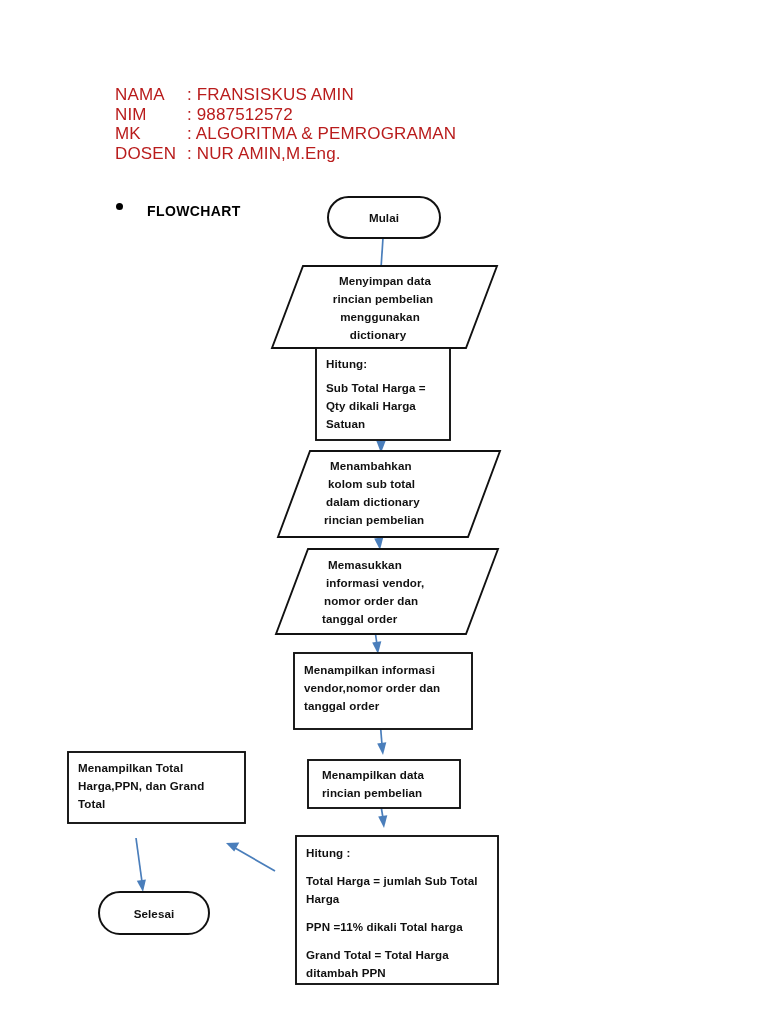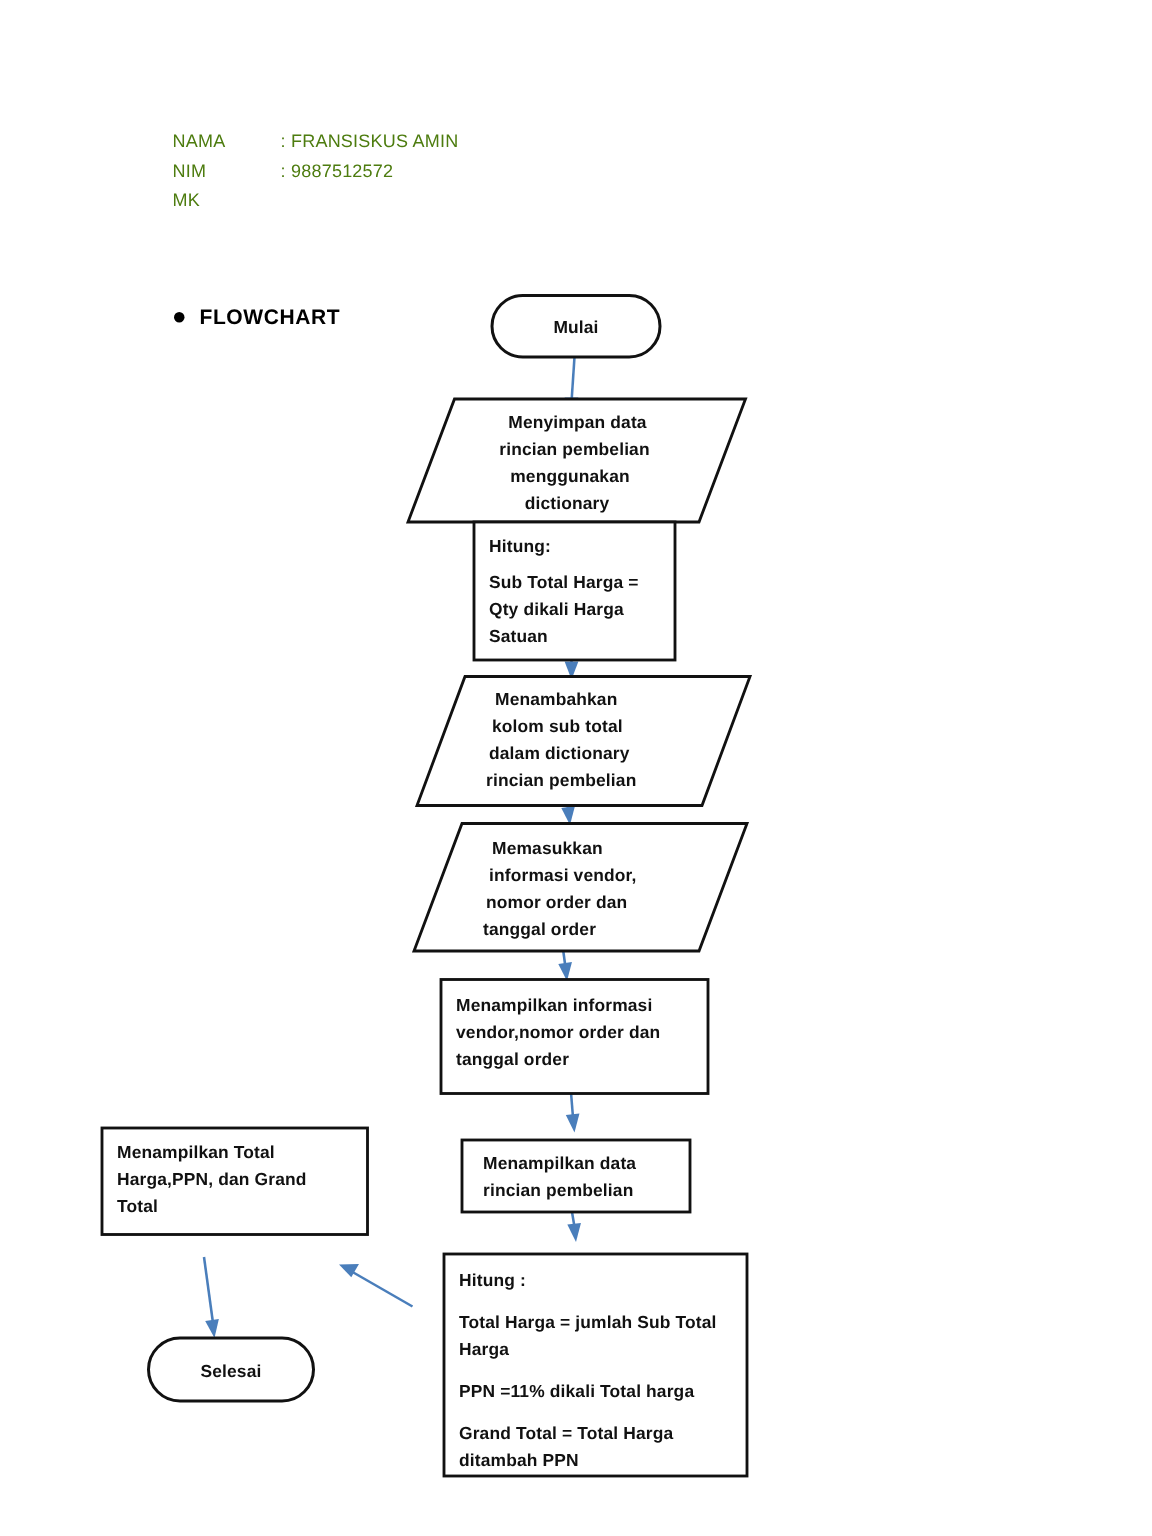--- a/index.html
+++ b/index.html
@@ -25,41 +25,40 @@
   
   .header-block {
     position: absolute;
     left: 115px;
     top: 85px;
     width: 420px;
   }
   .header-row {
     display: flex;
     align-items: center;
-    font-size: 12px;
+    font-size: 17px;
     line-height: 19.6px;
     letter-spacing: 0.15px;
-    color: #4d7c0f;
+    color: #b91c1c;
   }
   .header-label {
     width: 72px;
     flex: 0 0 72px;
     white-space: pre;
   }
   .header-value {
     white-space: pre;
   }
   
   .section-heading {
     position: absolute;
     left: 116px;
     top: 203px;
     display: flex;
-    align-items: center;
-    gap: 10px;
+    gap: 24px;
   }
   .bullet-dot {
     width: 7px;
     height: 7px;
     border-radius: 50%;
     background: #000000;
     display: inline-block;
   }
   .section-heading-text {
     font-size: 14px;
@@ -114,20 +113,25 @@
     <div class="header-row">
       <span class="header-label">NAMA</span>
       <span class="header-value">: FRANSISKUS AMIN</span>
     </div>
     <div class="header-row">
       <span class="header-label">NIM</span>
       <span class="header-value">: 9887512572</span>
     </div>
     <div class="header-row">
       <span class="header-label">MK</span>
+      <span class="header-value">: ALGORITMA &amp; PEMROGRAMAN</span>
+    </div>
+    <div class="header-row">
+      <span class="header-label">DOSEN</span>
+      <span class="header-value">: NUR AMIN,M.Eng.</span>
     </div>
   </div>
 
   <div class="section-heading">
     <span class="bullet-dot"></span>
     <span class="section-heading-text">FLOWCHART</span>
   </div>
 
   <svg id="flow-canvas" viewBox="0 0 768 1024" xmlns="http://www.w3.org/2000/svg">
 

